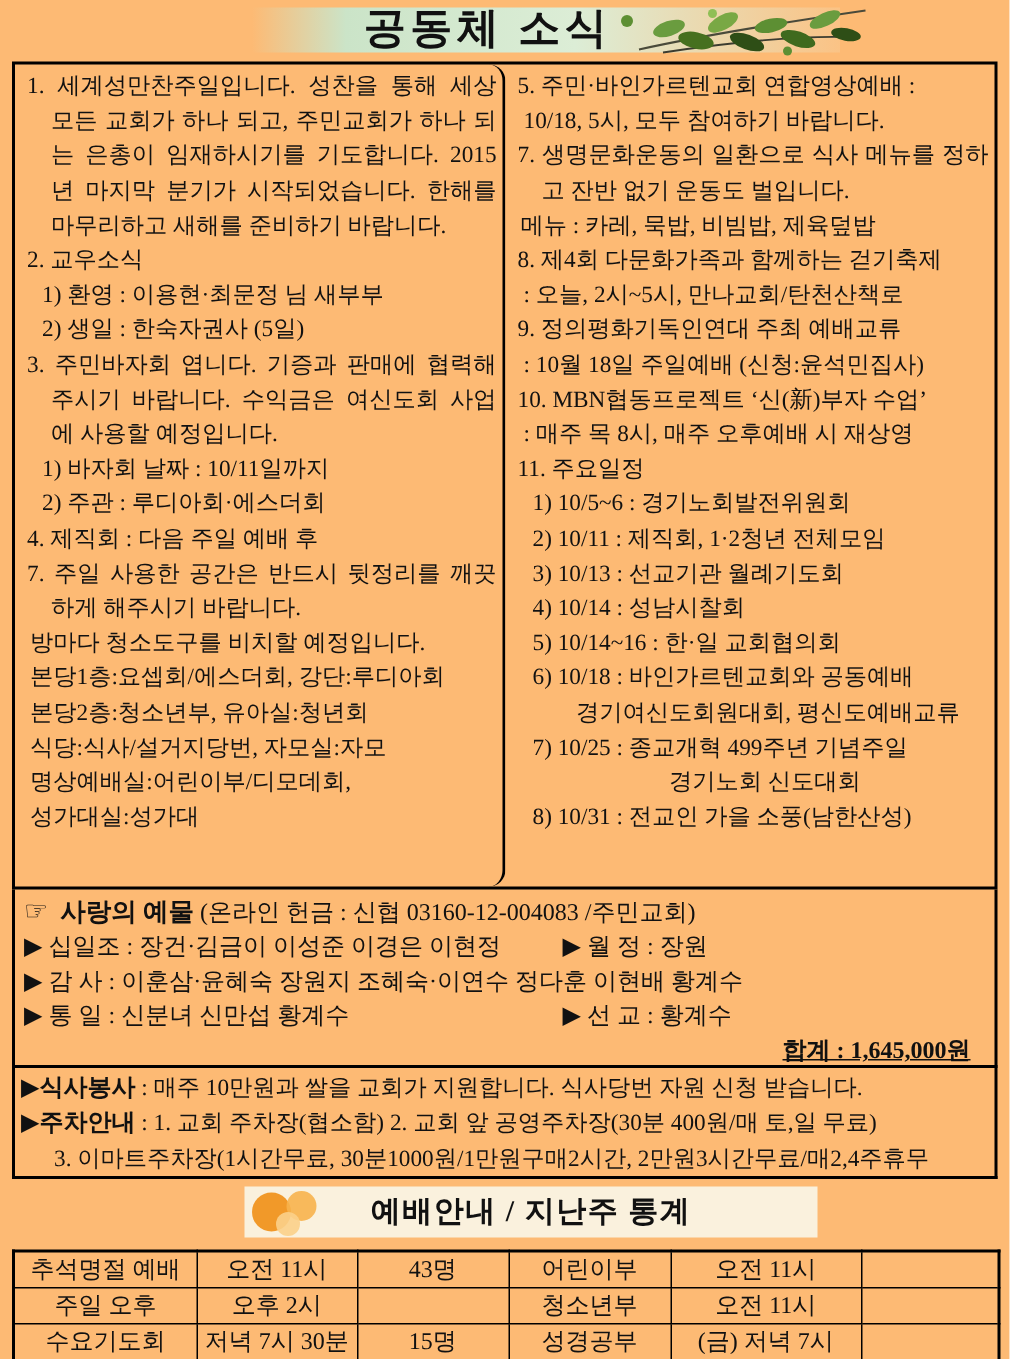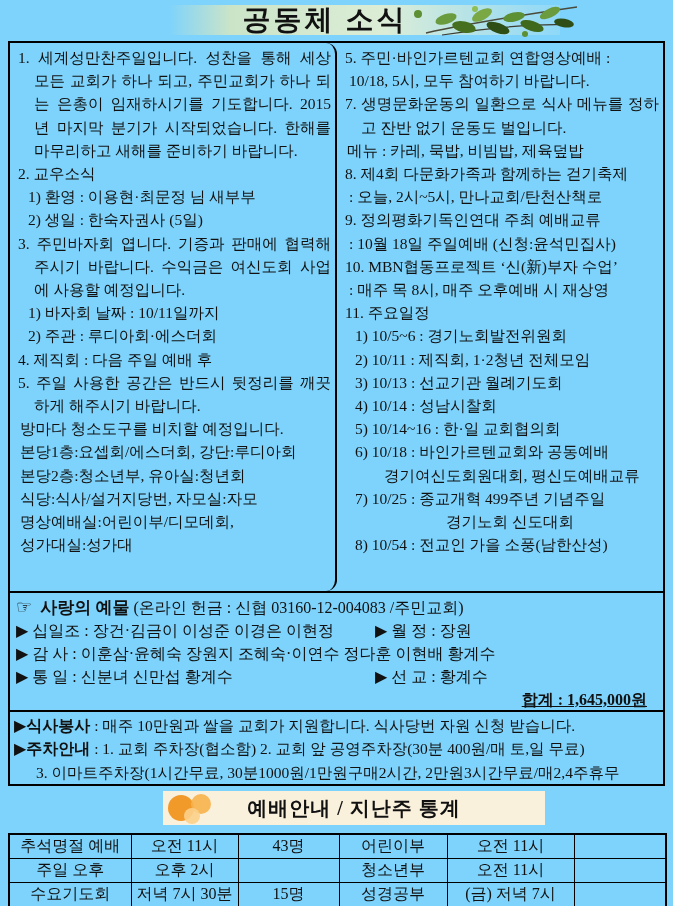--- a/index.html
+++ b/index.html
@@ -1,18 +1,18 @@
 <!DOCTYPE html>
 <html><head>
 <meta charset="utf-8">
 <style>
   html,body{margin:0;padding:0;background:#ffffff;}
   .page{
     position:relative;width:673px;height:906px;overflow:hidden;
-    background:#7dd3fc;color:#111;
+    background:#fdba74;color:#111;
     font-family:"Liberation Serif","DejaVu Serif",serif;
   }
   
   .title-banner{position:relative;height:37px;margin-top:2px;}
   .banner-bg{
     position:absolute;left:168px;top:3px;width:392px;height:30px;
     background:linear-gradient(to right, rgba(205,229,203,0), #cbe4c8 16%, #dcedd6 55%, rgba(236,245,232,0.15));
   }
   .title-banner h1{
     position:absolute;left:200px;top:0;width:250px;margin:0;
@@ -99,21 +99,21 @@
   <div class="main-box">
     <div class="col col-left">
         <div class="ln item">1. 세계성만찬주일입니다. 성찬을 통해 세상 모든 교회가 하나 되고, 주민교회가 하나 되는 은총이 임재하시기를 기도합니다. 2015년 마지막 분기가 시작되었습니다. 한해를 마무리하고 새해를 준비하기 바랍니다.</div>
         <div class="ln item">2. 교우소식</div>
         <div class="ln sub">1) 환영 : 이용현·최문정 님 새부부</div>
         <div class="ln sub">2) 생일 : 한숙자권사 (5일)</div>
         <div class="ln item">3. 주민바자회 엽니다. 기증과 판매에 협력해주시기 바랍니다. 수익금은 여신도회 사업에 사용할 예정입니다.</div>
         <div class="ln sub">1) 바자회 날짜 : 10/11일까지</div>
         <div class="ln sub">2) 주관 : 루디아회·에스더회</div>
         <div class="ln item">4. 제직회 : 다음 주일 예배 후</div>
-        <div class="ln item">5. 주일 사용한 공간은 반드시 뒷정리를 깨끗하게 해주시기 바랍니다.</div>
+        <div class="ln item">7. 주일 사용한 공간은 반드시 뒷정리를 깨끗하게 해주시기 바랍니다.</div>
         <div class="ln plain">방마다 청소도구를 비치할 예정입니다.</div>
         <div class="ln plain">본당1층:요셉회/에스더회, 강단:루디아회</div>
         <div class="ln plain">본당2층:청소년부, 유아실:청년회</div>
         <div class="ln plain">식당:식사/설거지당번, 자모실:자모</div>
         <div class="ln plain">명상예배실:어린이부/디모데회,</div>
         <div class="ln plain">성가대실:성가대</div>
       </div>
     <div class="col col-right">
         <div class="ln item">5. 주민·바인가르텐교회 연합영상예배 :</div>
         <div class="ln cont">10/18, 5시, 모두 참여하기 바랍니다.</div>
@@ -128,21 +128,21 @@
         <div class="ln item">11. 주요일정</div>
         <div class="ln sub">1) 10/5~6 : 경기노회발전위원회</div>
         <div class="ln sub">2) 10/11 : 제직회, 1·2청년 전체모임</div>
         <div class="ln sub">3) 10/13 : 선교기관 월례기도회</div>
         <div class="ln sub">4) 10/14 : 성남시찰회</div>
         <div class="ln sub">5) 10/14~16 : 한·일 교회협의회</div>
         <div class="ln sub">6) 10/18 : 바인가르텐교회와 공동예배</div>
         <div class="ln cont2">경기여신도회원대회, 평신도예배교류</div>
         <div class="ln sub">7) 10/25 : 종교개혁 499주년 기념주일</div>
         <div class="ln cont3">경기노회 신도대회</div>
-        <div class="ln sub">8) 10/54 : 전교인 가을 소풍(남한산성)</div>
+        <div class="ln sub">8) 10/31 : 전교인 가을 소풍(남한산성)</div>
       </div>
   </div>
 
   <div class="offering-box">
     <div class="off-header">
       <span class="hand">☞</span>
       <b>사랑의 예물</b>
       <span>(온라인 헌금 : 신협 03160-12-004083 /주민교회)</span>
     </div>
     <div>

